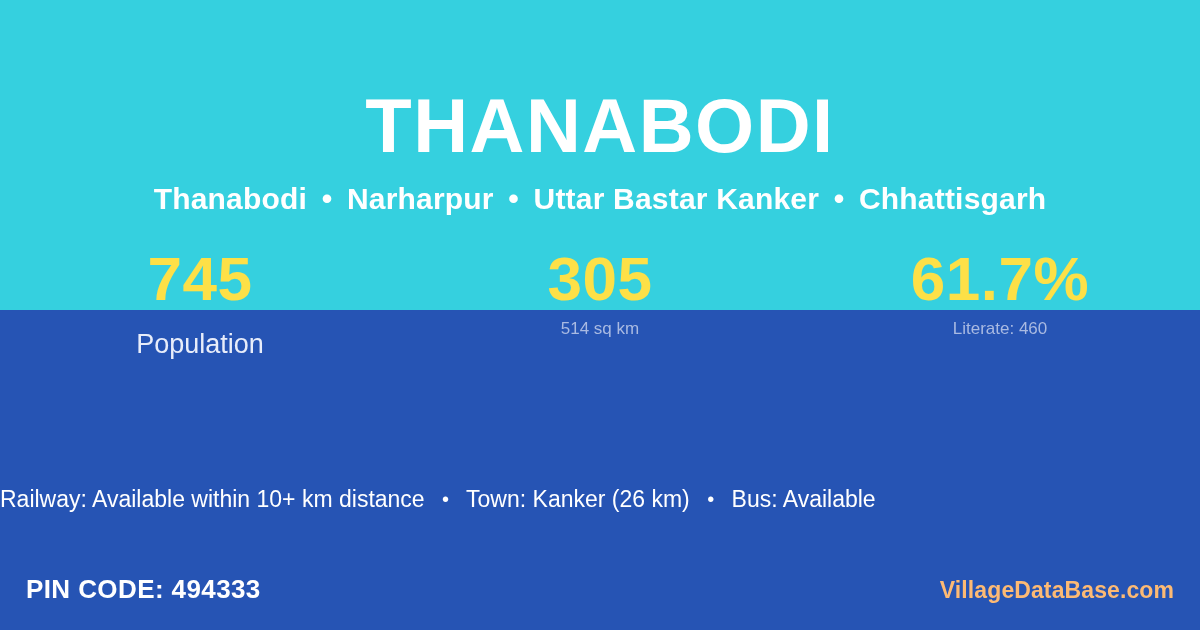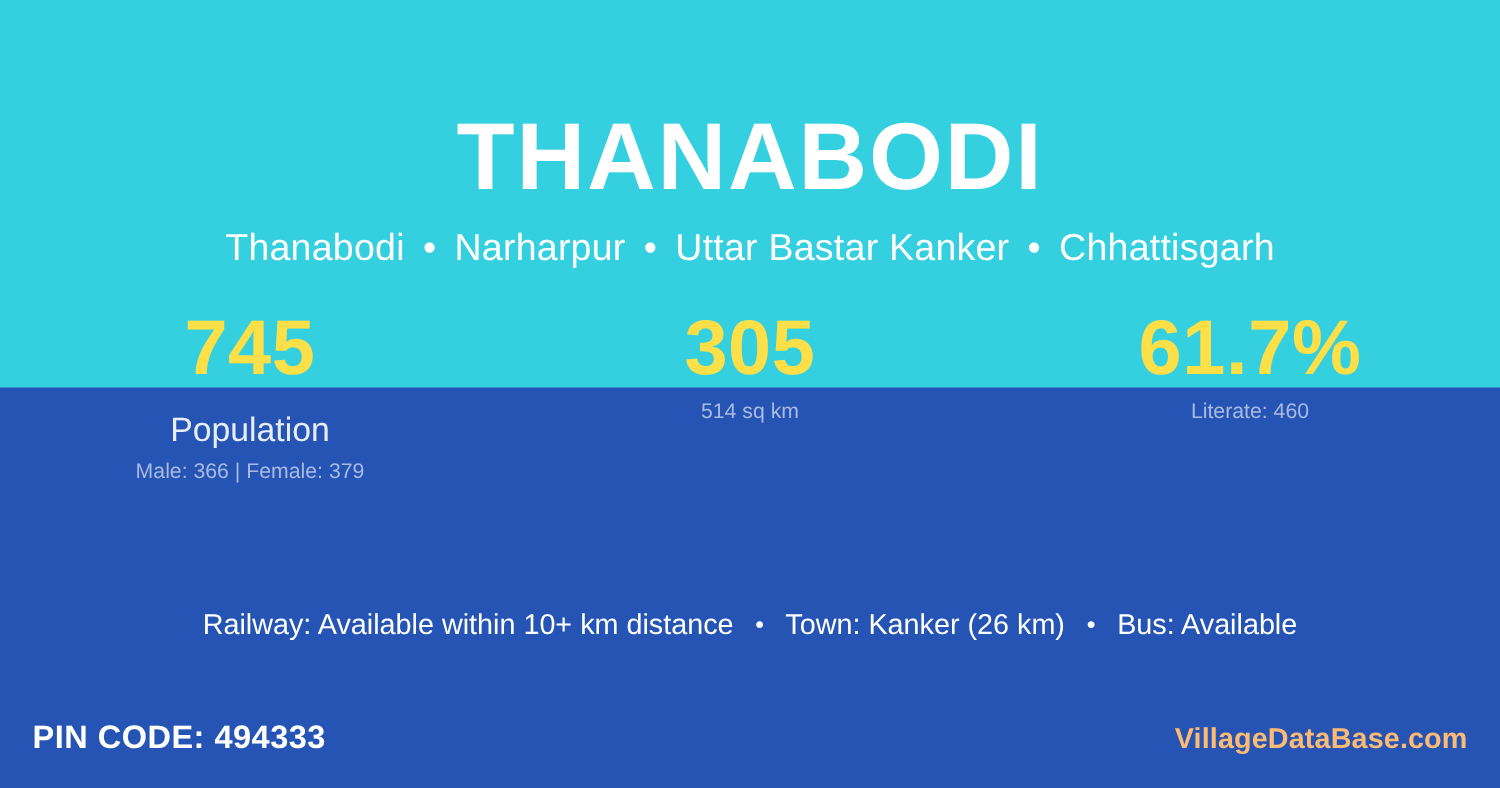--- a/index.html
+++ b/index.html
@@ -58,21 +58,21 @@
     white-space: nowrap;
   }
 
   #breadcrumb {
     position: absolute;
     left: 0;
     top: 180px;
     width: 1200px;
     font-size: 30px;
     line-height: 38px;
-    font-weight: 400;
+    font-weight: 700;
     color: #ffffff;
     letter-spacing: 0.2px;
     white-space: nowrap;
   }
   #breadcrumb .sep {
     padding: 0 6px;
   }
 
   
   #stats {
@@ -114,21 +114,20 @@
     color: #a9bae2;
     white-space: nowrap;
   }
 
   
   #infrastructure {
     position: absolute;
     left: 0;
     top: 484px;
     width: 1200px;
-    text-align: center;
     font-size: 23px;
     line-height: 30px;
     font-weight: 400;
     color: #ffffff;
     white-space: nowrap;
   }
   #infrastructure .sep {
     padding: 0 11px;
     font-size: 20px;
     vertical-align: 1px;
@@ -184,21 +183,20 @@
       <span class="sep">•</span>
       <span>Chhattisgarh</span>
     </div>
   </div>
 
   <div id="stats">
 
     <div class="stat-col">
       <span class="stat-value">745</span>
       <span class="stat-label">Population</span>
-      <span class="stat-sub">Male: 366 | Female: 379</span>
     </div>
 
     <div class="stat-col">
       <span class="stat-value">305</span>
       <span class="stat-sub">514 sq km</span>
     </div>
 
     <div class="stat-col">
       <span class="stat-value">61.7%</span>
       <span class="stat-sub">Literate: 460</span>

